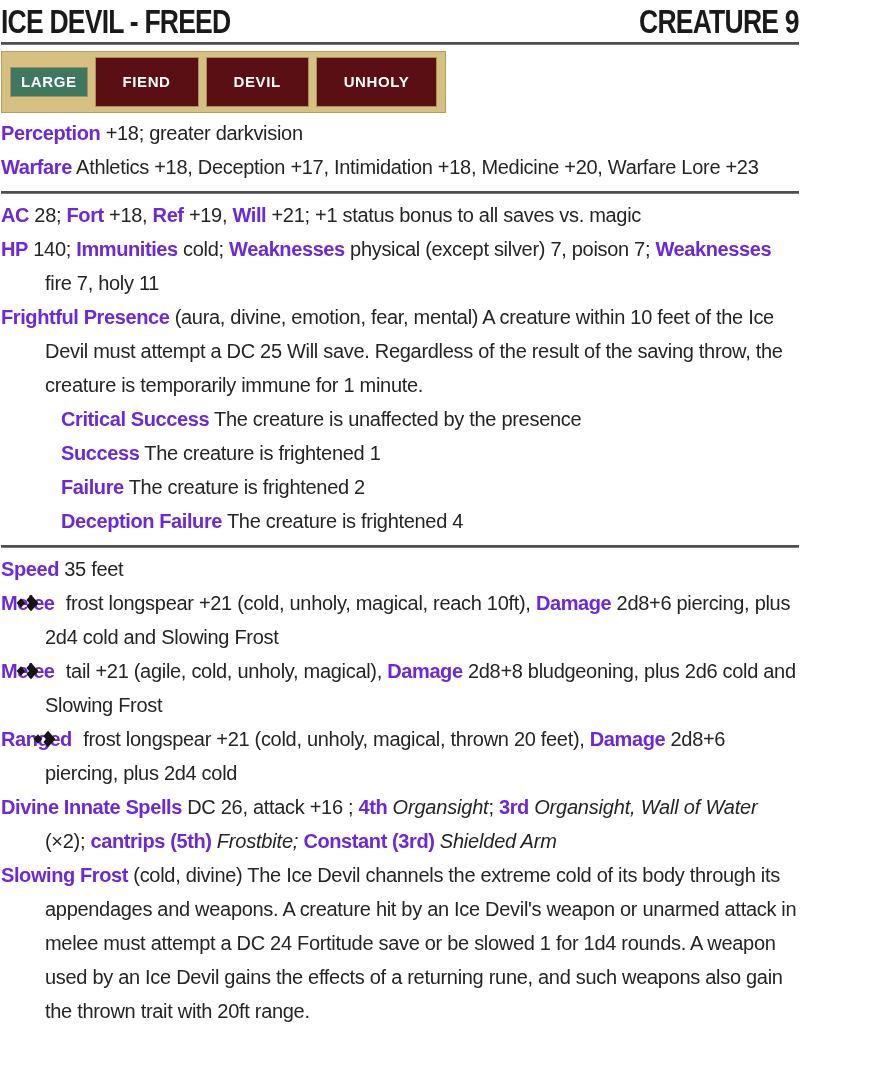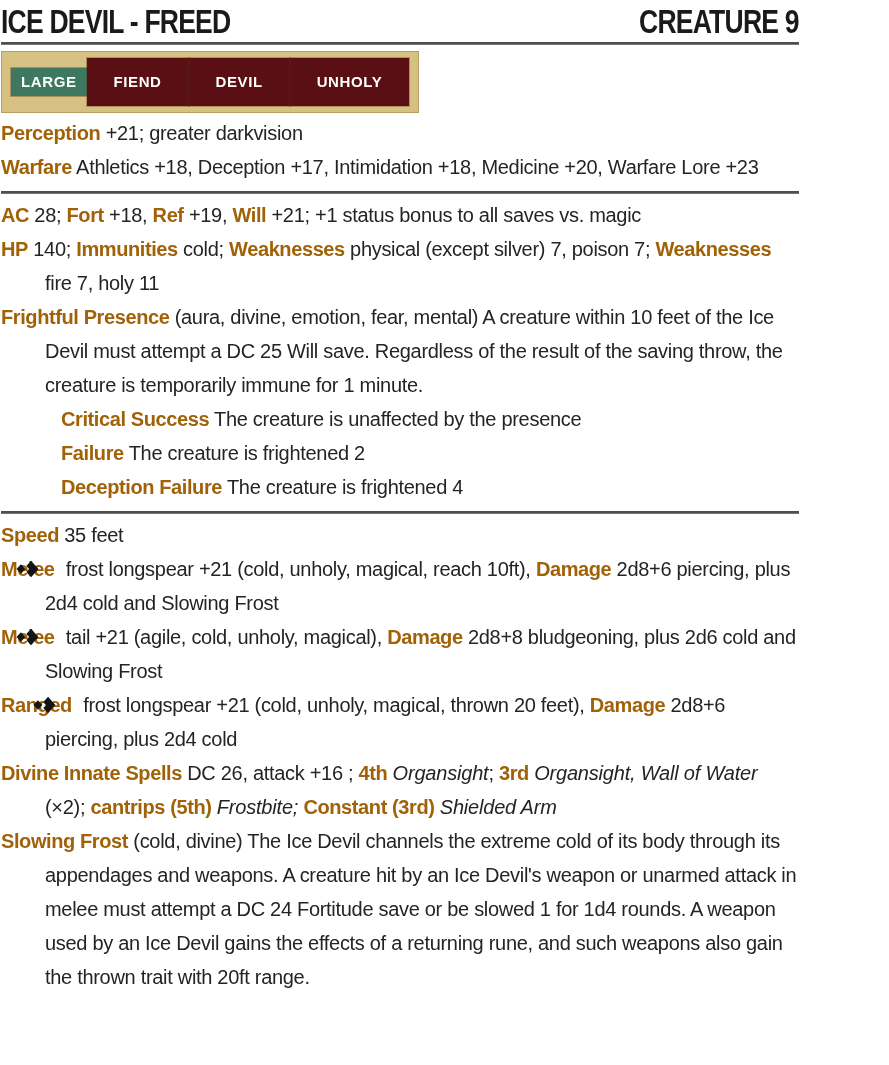--- a/index.html
+++ b/index.html
@@ -22,40 +22,40 @@
 
   .rule{
     height:3px;border:0;margin:0;
     background:linear-gradient(to bottom,var(--rule,#4e4e4e) 0%,var(--rule,#4e4e4e) 66%,#9a9a9a 100%);
   }
   .header-rule{margin:1px 0 4px 0;}
   .section-rule{margin:7px 0 4px 0;}
 
   
   .traits-bar{
-    display:inline-flex;align-items:center;
+    display:inline-flex;gap:9px;align-items:center;
     background:var(--trait-frame,#d6c183);
     border:1px solid #b59e5f;
     padding:6px 9px;margin:2px 0 3px 0;
   }
   .trait{
     background:var(--trait-default,#5a0f14);
     color:#ffffff;font-weight:bold;font-size:15px;line-height:16px;
     letter-spacing:0.6px;padding:16px 27px;white-space:nowrap;
     box-shadow:0 0 0 1px rgba(80,55,20,0.35);
   }
   .trait.size{background:var(--trait-size,#3e7861);padding:6px 10px;}
 
   
   .stat-body p.entry{
     margin:0;font-size:20px;line-height:34px;letter-spacing:-0.3px;
     padding-left:44px;text-indent:-44px;color:#242424;
   }
   .stat-body p.entry.sub{margin-left:60px;}
-  .stat-body b{color:#a16207;letter-spacing:-0.4px;}
+  .stat-body b{color:#6d28d9;letter-spacing:-0.4px;}
   .stat-body i{letter-spacing:-0.2px;}
 
   .action-icon{display:inline-block;margin:0 1px 0 5px;}
   .action-icon svg{vertical-align:-2px;}
 </style>
 </head>
 <body>
 
 <div class="page">
 
@@ -67,27 +67,28 @@
   <div class="rule header-rule"></div>
 
   <div class="traits-bar">
       <div class="trait size">LARGE</div>
       <div class="trait">FIEND</div>
       <div class="trait">DEVIL</div>
       <div class="trait">UNHOLY</div>
     </div>
 
   <div class="stat-body">
-      <p class="entry"><b>Perception</b><span> +21; greater darkvision</span></p>
+      <p class="entry"><b>Perception</b><span> +18; greater darkvision</span></p>
       <p class="entry"><b>Warfare</b><span> Athletics +18, Deception +17, Intimidation +18, Medicine +20, Warfare Lore +23</span></p>
       <div class="rule section-rule"></div>
       <p class="entry"><b>AC</b><span> 28; </span><b>Fort</b><span> +18, </span><b>Ref</b><span> +19, </span><b>Will</b><span> +21; +1 status bonus to all saves vs. magic</span></p>
       <p class="entry"><b>HP</b><span> 140; </span><b>Immunities</b><span> cold; </span><b>Weaknesses</b><span> physical (except silver) 7, poison 7; </span><b>Weaknesses</b><span> fire 7, holy 11</span></p>
       <p class="entry"><b>Frightful Presence</b><span> (aura, divine, emotion, fear, mental) A creature within 10 feet of the Ice Devil must attempt a DC 25 Will save. Regardless of the result of the saving throw, the creature is temporarily immune for 1 minute.</span></p>
       <p class="entry sub"><b>Critical Success</b><span> The creature is unaffected by the presence</span></p>
+      <p class="entry sub"><b>Success</b><span> The creature is frightened 1</span></p>
       <p class="entry sub"><b>Failure</b><span> The creature is frightened 2</span></p>
       <p class="entry sub"><b>Deception Failure</b><span> The creature is frightened 4</span></p>
       <div class="rule section-rule"></div>
       <p class="entry"><b>Speed</b><span> 35 feet</span></p>
       <p class="entry"><b>Melee</b><span class="action-icon"><svg width="23" height="18" viewBox="-1 0 28 20" fill="#141414" xmlns="http://www.w3.org/2000/svg">
             <path d="M5 4.2 L10.4 10 L5 15.8 L-0.4 10 Z"></path>
             <path d="M17.3 0 L26.3 10 L17.3 20 L11.6 13.7 L15 10 L11.6 6.3 Z"></path>
           </svg></span><span> frost longspear +21 (cold, unholy, magical, reach 10ft), </span><b>Damage</b><span> 2d8+6 piercing, plus 2d4 cold and Slowing Frost</span></p>
       <p class="entry"><b>Melee</b><span class="action-icon"><svg width="23" height="18" viewBox="-1 0 28 20" fill="#141414" xmlns="http://www.w3.org/2000/svg">
             <path d="M5 4.2 L10.4 10 L5 15.8 L-0.4 10 Z"></path>

